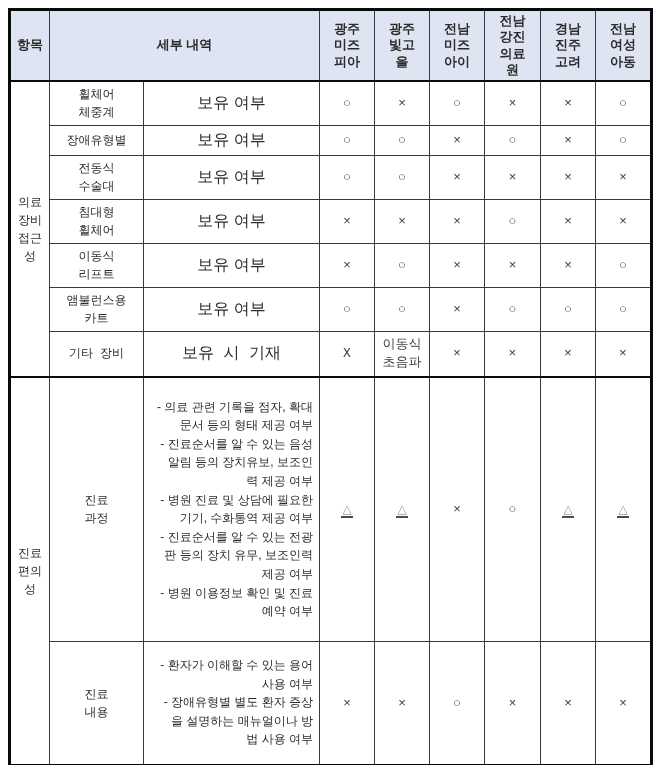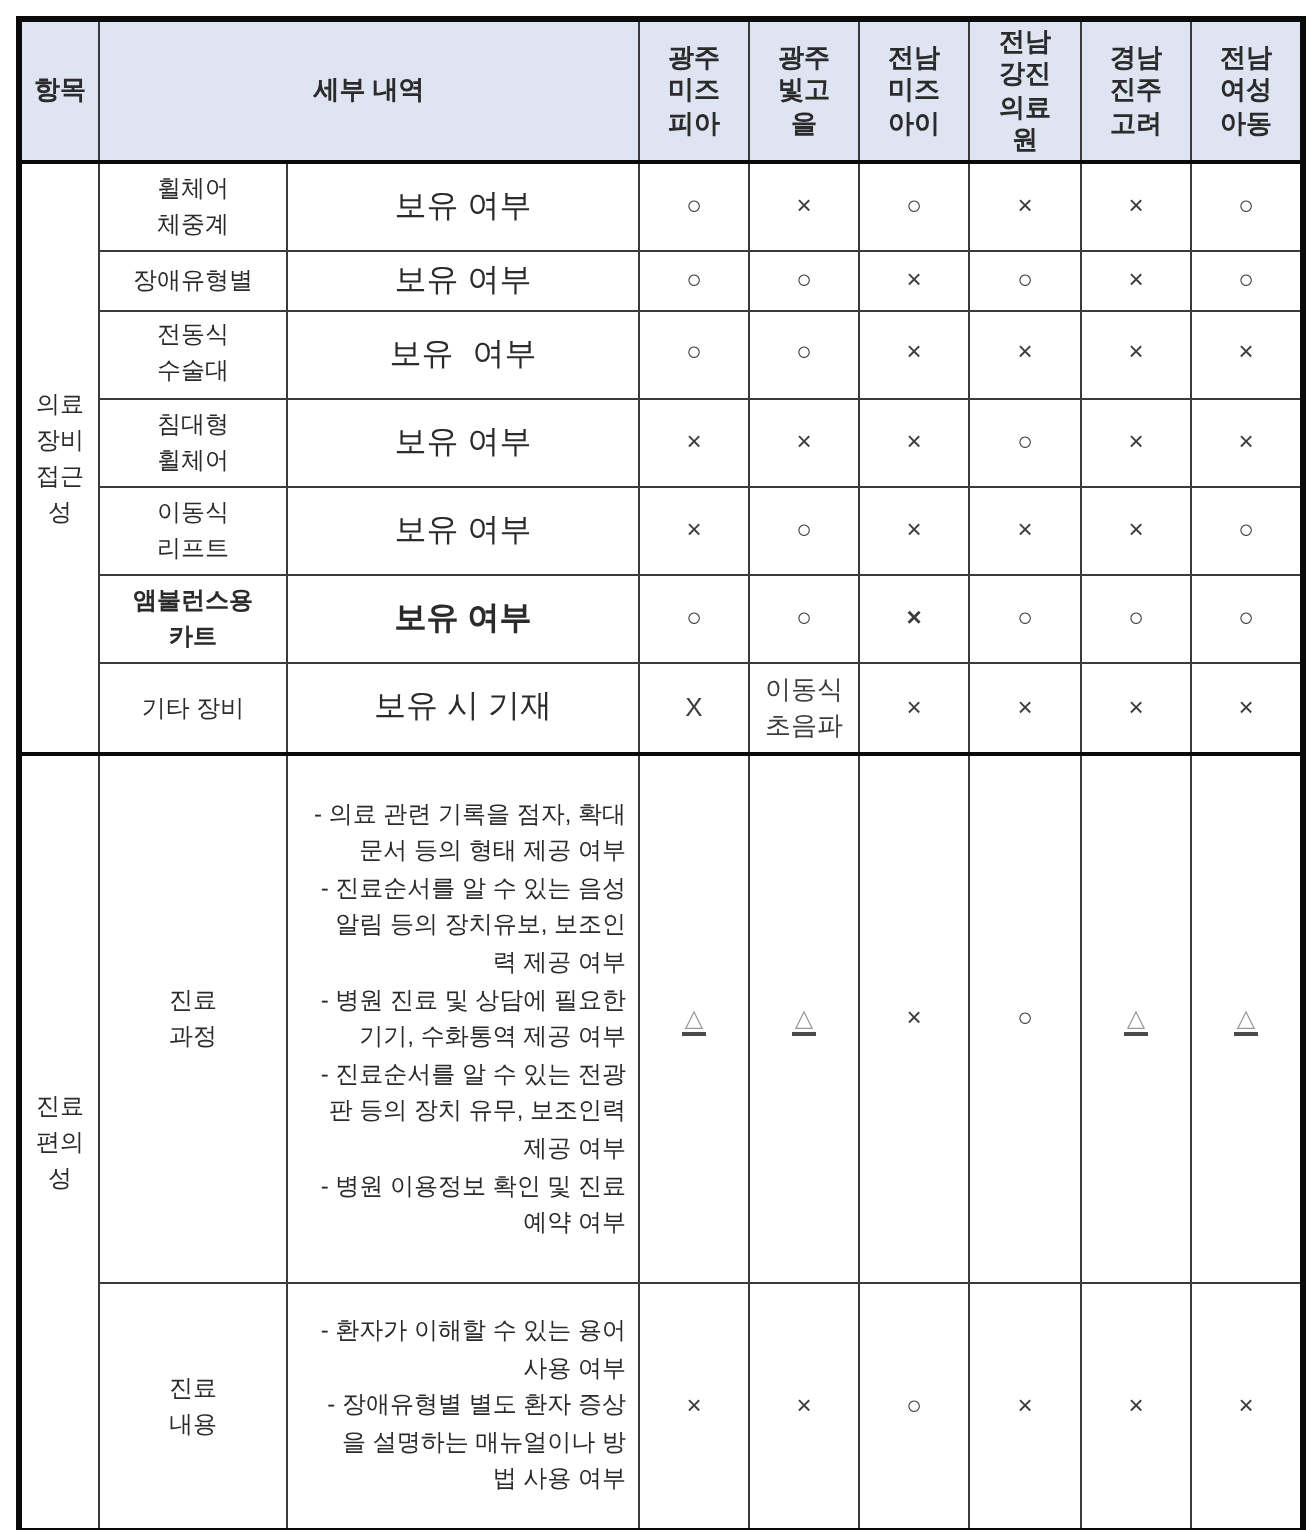--- a/index.html
+++ b/index.html
@@ -28,23 +28,23 @@
   }
   tr.hdr th{
     background:#dfe4f2;
     font-weight:bold;
     font-size:13px;
     line-height:1.25;
     border-bottom:2px solid #0a0a0a;
     white-space:pre-line;
   }
   tr.hdr{height:64px;}
-  tr.r1{height:44px;} tr.r2{height:30px;} tr.r3{height:44px;font-family:Liberation Mono, monospace;}
-  tr.r4{height:44px;margin-top:16px;} tr.r5{height:44px;} tr.r6{height:44px;font-weight:bold;}
-  tr.r7{height:46px;}
+  tr.r1{height:44px;} tr.r2{height:30px;} tr.r3{height:44px;}
+  tr.r4{height:44px;margin-top:16px;} tr.r5{height:44px;} tr.r6{height:44px;}
+  tr.r7{height:46px;font-family:Liberation Mono, monospace;}
   tr.r8{height:264px;} tr.r9{height:124px;}
   tr.sec-start td{border-top:2px solid #0a0a0a;}
   td.group{
     font-weight:normal;
     white-space:pre-line;
     line-height:1.5;
   }
   td.name{white-space:pre-line;line-height:1.5;}
   td.det{font-size:16px;}
   td.val{white-space:pre-line;line-height:1.35;font-size:13px;color:#3d3d3d;}

